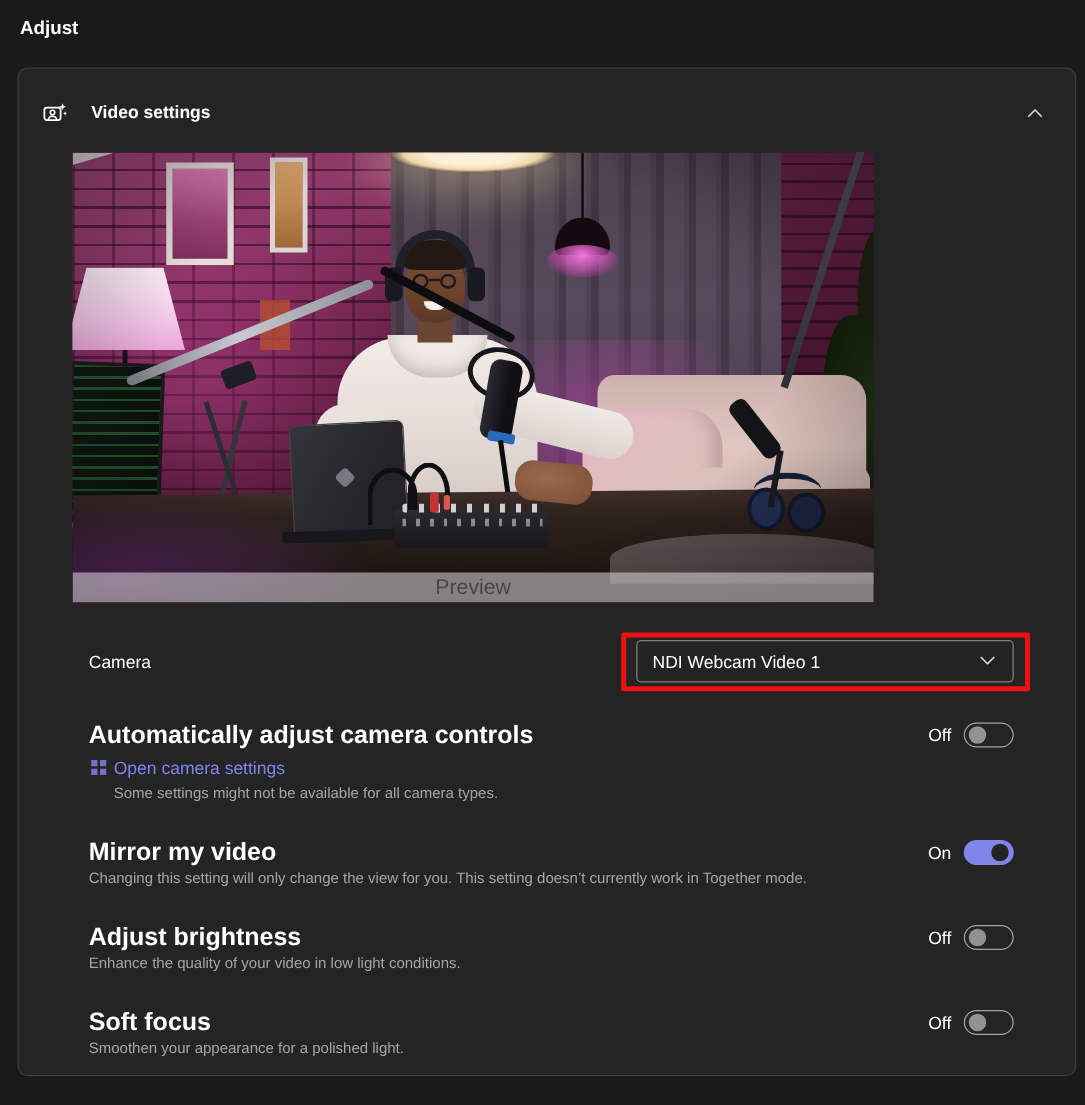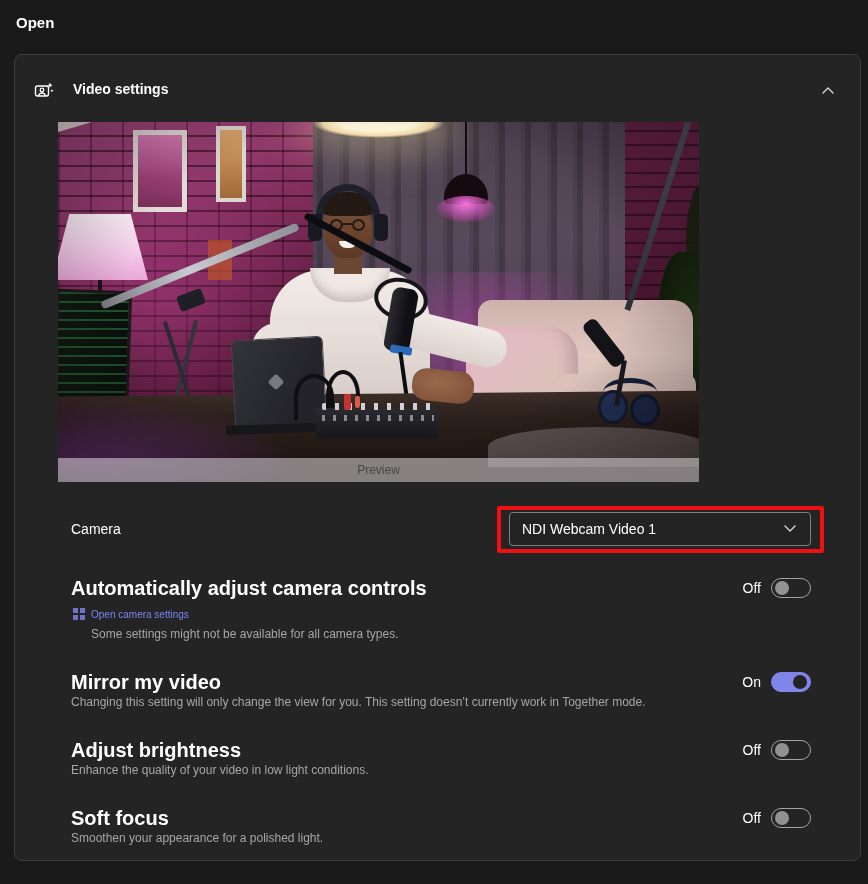--- a/index.html
+++ b/index.html
@@ -130,60 +130,60 @@
   .sc-hp2 { left:572px; top:272px; width:30px; height:32px; background:#1b2745; border:3px solid #101828; border-radius:50%; }
   .sc-mic2-stand { left:560px; top:238px; width:5px; height:46px; background:#1a1a20; transform:rotate(10deg); }
   .sc-mic2 { left:538px; top:194px; width:16px; height:54px; border-radius:6px; background:#141418; transform:rotate(-38deg); }
   .sc-pole-right { left:598px; top:-12px; width:6px; height:205px; transform:rotate(18deg);
       background:linear-gradient(180deg,#55555e,#2e2e36); }
   .sc-chair-blur { left:430px; top:305px; width:220px; height:40px; border-radius:50% 50% 0 0; background:rgba(210,200,205,.3); }
   .sc-vignette { left:0; top:0; right:0; bottom:0;
       background:radial-gradient(ellipse at 50% 45%, transparent 55%, rgba(10,2,8,.45) 100%); }
   .preview-label-bar { left:0; right:0; bottom:0; height:24px; display:flex; align-items:center; justify-content:center;
       background:linear-gradient(180deg, rgba(222,218,222,.55), rgba(200,196,200,.62)); }
-  .preview-label { font-size:12px; color:#474747; }
+  .preview-label { font-size:17px; color:#474747; }
 
   
   .camera-row { display:flex; justify-content:space-between; align-items:center; margin:30px 49px 0 56px; }
   .camera-label { font-size:14px; color:#ffffff; }
   .dropdown-wrap { position:relative; }
   .red-box { position:absolute; top:-6px; bottom:-7px; left:-12px; right:-13px;
              border:4px solid #ee1111; border-radius:2px; pointer-events:none; }
   .dropdown { display:flex; align-items:center; justify-content:space-between;
       width:302px; height:34px; padding:0 12px; cursor:pointer;
       background:#232323; border:1px solid #7f7f7f; border-radius:4px;
       color:#ffffff; font-size:14px; font-family:inherit; }
 
   
   .setting-row { display:flex; justify-content:space-between; align-items:flex-start; margin:30px 49px 0 56px; }
   .setting-row.first { margin-top:32px; }
   .row-main { flex:1 1 auto; padding-right:24px; }
   .row-title { font-size:20px; font-weight:600; line-height:20px; color:#ffffff; }
   .row-desc { font-size:12px; line-height:16px; color:#a6a6a6; margin-top:2px; }
   .row-desc.indent { margin-left:20px; }
   .link-line { display:flex; align-items:center; gap:6px; margin:6px 0 0 2px; height:20px; }
-  .link { font-size:10px; color:#7f85f5; text-decoration:none; }
+  .link { font-size:14px; color:#7f85f5; text-decoration:none; }
   .win-icon { position:relative; width:12px; height:12px; flex:0 0 auto; }
   .win-icon i { position:absolute; width:5px; height:5px; background:#6e72c9; }
   .win-icon i.tl { left:0; top:0; } .win-icon i.tr { right:0; top:0; }
   .win-icon i.bl { left:0; bottom:0; } .win-icon i.br { right:0; bottom:0; }
 
   .toggle-group { display:flex; align-items:center; gap:10px; flex:0 0 auto; }
   .toggle-label { font-size:14px; color:#ffffff; }
   .toggle { position:relative; width:40px; height:20px; border-radius:10px;
             border:1px solid #a3a3a3; background:transparent; cursor:pointer; padding:0; }
   .toggle .knob { position:absolute; top:2px; left:3px; width:14px; height:14px; border-radius:50%; background:#929292; }
   .toggle.on { background:#8086e9; border-color:#8086e9; }
   .toggle.on .knob { left:auto; right:3px; background:#242424; }
 </style>
 </head>
 <body>
 
 <div class="page">
-  <div class="page-title">Open</div>
+  <div class="page-title">Adjust</div>
 
   <div class="panel">
 
     <div class="panel-header">
       <span class="vs-icon">
         <svg width="20" height="20" viewBox="0 0 20 20" fill="none">
           <rect x="1.5" y="5" width="13" height="10" rx="2" stroke="#ffffff" stroke-width="1.4"></rect>
           <circle cx="8" cy="9" r="1.8" stroke="#ffffff" stroke-width="1.3"></circle>
           <path d="M4.5 15c.4-1.8 1.8-3 3.5-3s3.1 1.2 3.5 3" stroke="#ffffff" stroke-width="1.3" fill="none"></path>
           <path d="M16 1.5l.8 2 2 .8-2 .8-.8 2-.8-2-2-.8 2-.8z" fill="#ffffff"></path>

